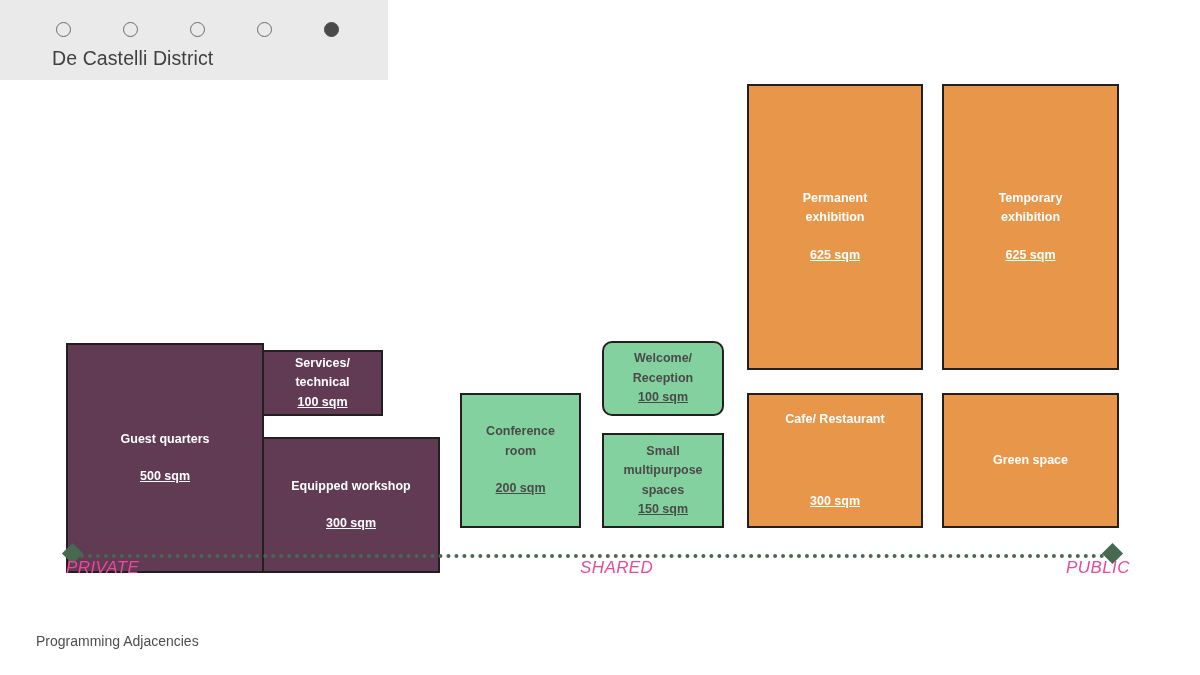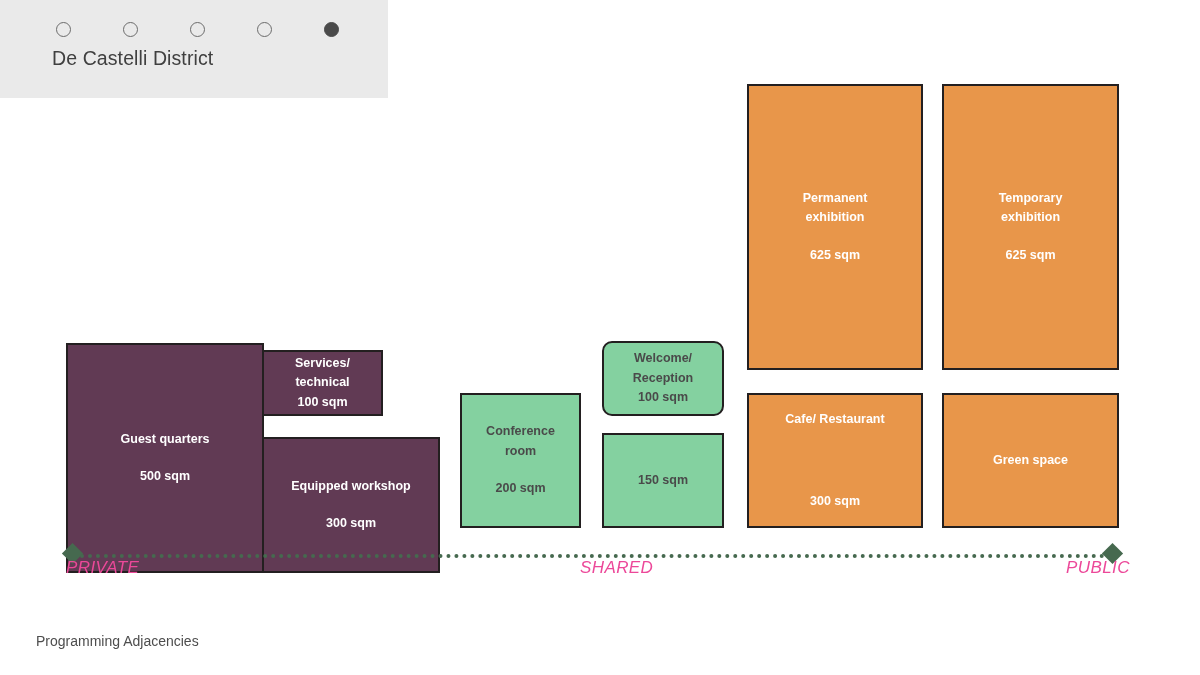--- a/index.html
+++ b/index.html
@@ -14,21 +14,21 @@
     font-family: "Liberation Sans", sans-serif;
     overflow: hidden;
   }
 
   
   #slide-header {
     position: absolute;
     left: 0;
     top: 0;
     width: 388px;
-    height: 98px;
+    height: 80px;
     background: #eaeaea;
   }
   #progress-dots {
     position: absolute;
     left: 56px;
     top: 22px;
     width: 300px;
     height: 18px;
   }
   .dot {
@@ -64,21 +64,21 @@
     flex-direction: column;
     align-items: center;
     justify-content: center;
     text-align: center;
     font-weight: bold;
     font-size: 12.5px;
     line-height: 1.55;
     padding: 20px 4px;
   }
   .block .name { white-space: pre-line; }
-  .block .area { white-space: nowrap; }
+  .block .area { white-space: nowrap; text-decoration: underline; }
 
   .block.private { background: #613A54; color: #ffffff; margin-top: 45px; }
   .block.shared  { background: #84D1A0; color: #4a4a4a; }
   .block.public  { background: #E8964A; color: #ffffff; }
 
   
   .block.gap .area { margin-top: 18px; }
 
   
   #axis {
@@ -167,20 +167,23 @@
   <span class="area">200 sqm</span>
 </div>
 
 <div class="block shared" style="left:602px; top:341px; width:122px; height:75px;border-radius:10px;">
   <span class="name">Welcome/
 Reception</span>
   <span class="area">100 sqm</span>
 </div>
 
 <div class="block shared" style="left:602px; top:433px; width:122px; height:95px;">
+  <span class="name">Small
+multipurpose
+spaces</span>
   <span class="area">150 sqm</span>
 </div>
 
 <div class="block public gap" style="left:747px; top:84px; width:176px; height:286px;">
   <span class="name">Permanent
 exhibition</span>
   <span class="area">625 sqm</span>
 </div>
 
 <div class="block public gap" style="left:942px; top:84px; width:177px; height:286px;">

